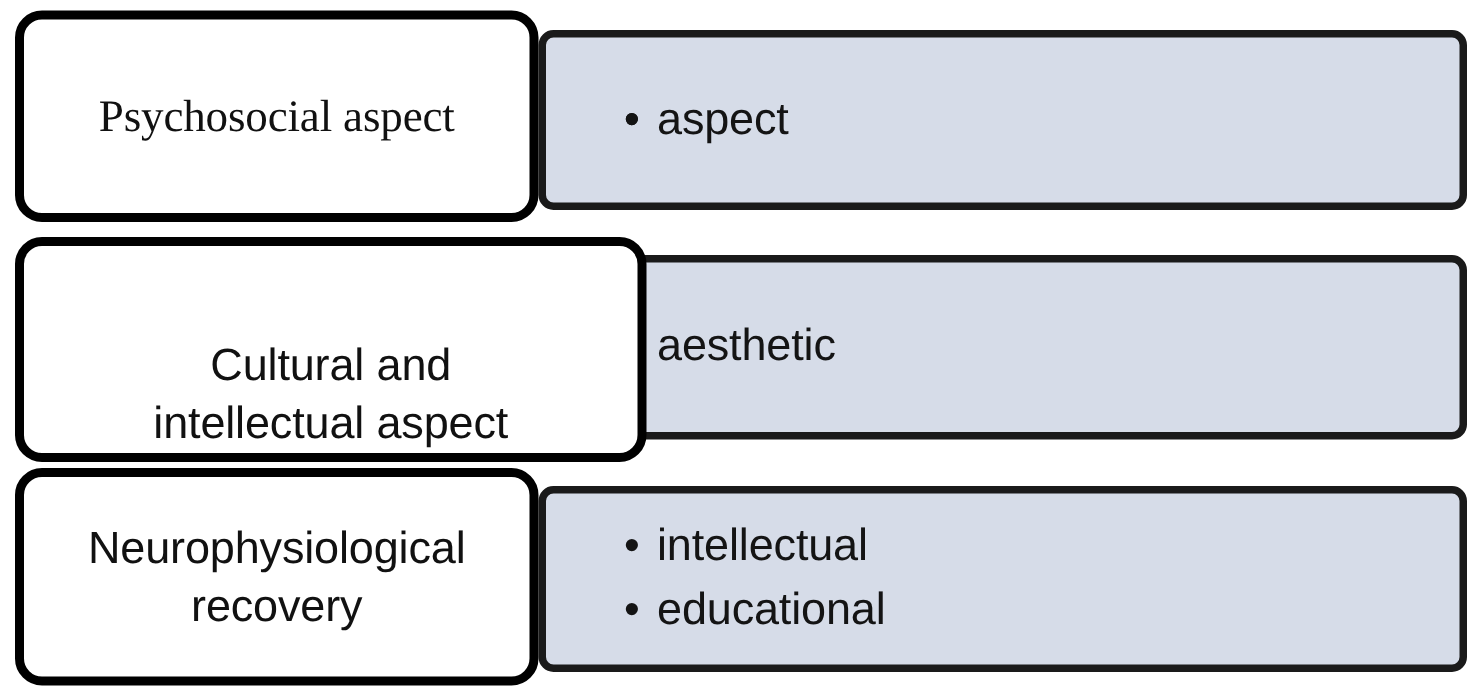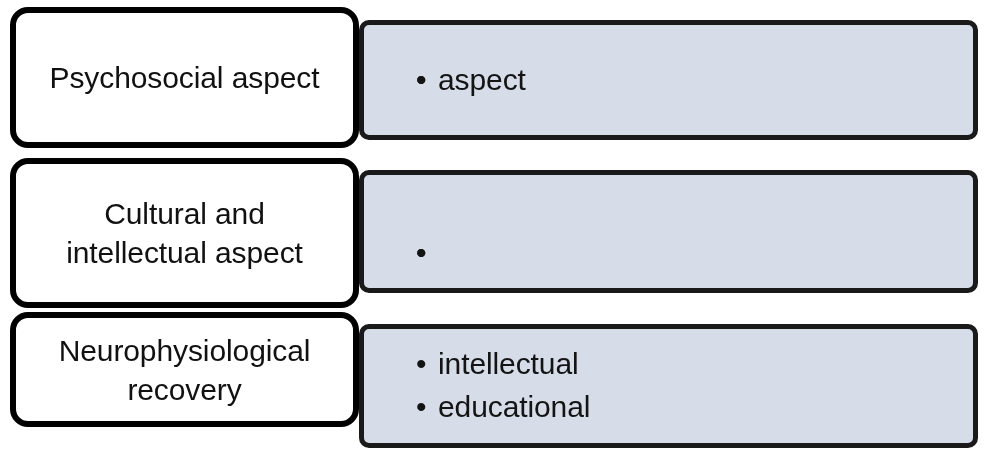--- a/index.html
+++ b/index.html
@@ -85,27 +85,27 @@
     line-height: 1.30;
     color: #111111;
     letter-spacing: -0.1px;
     padding: 0 10px;
     white-space: pre-line;
   }
 
   
   
   #detail-box-1 { left: 359px; top: 20px;  width: 619px; height: 120px; }
-  #label-box-1  { left: 10px;  top: 7px;   width: 349px; height: 141px; }
+  #label-box-1  { left: 10px;  top: 7px;   width: 349px; height: 141px; font-family: Liberation Serif, serif; }
   
   #detail-box-2 { left: 359px; top: 170px; width: 619px; height: 123px; }
-  #label-box-2  { left: 10px;  top: 158px; width: 349px; height: 150px; }
+  #label-box-2  { left: 10px;  top: 158px; width: 421px; height: 150px; align-items: flex-end; }
   
   #detail-box-3 { left: 359px; top: 324px; width: 619px; height: 124px; }
-  #label-box-3  { left: 10px;  top: 312px; width: 349px; height: 115px; }
+  #label-box-3  { left: 10px;  top: 312px; width: 349px; height: 145px; }
 </style>
 </head>
 <body>
 
 <div id="diagram">
 
   <div class="row">
 
     <div class="detail-box" id="detail-box-1">
       <ul class="bullet-list">
@@ -127,20 +127,21 @@
 
   <div class="row">
 
     <div class="detail-box" id="detail-box-2">
       <ul class="bullet-list">
         <li class="bullet-item">
           <span class="bullet-glyph">•</span>
         </li>
         <li class="bullet-item">
           <span class="bullet-glyph">•</span>
+          <span>aesthetic</span>
         </li>
       </ul>
     </div>
 
     <div class="label-box" id="label-box-2">
       <span class="label-text">Cultural and
 intellectual aspect</span>
     </div>
 
   </div>

